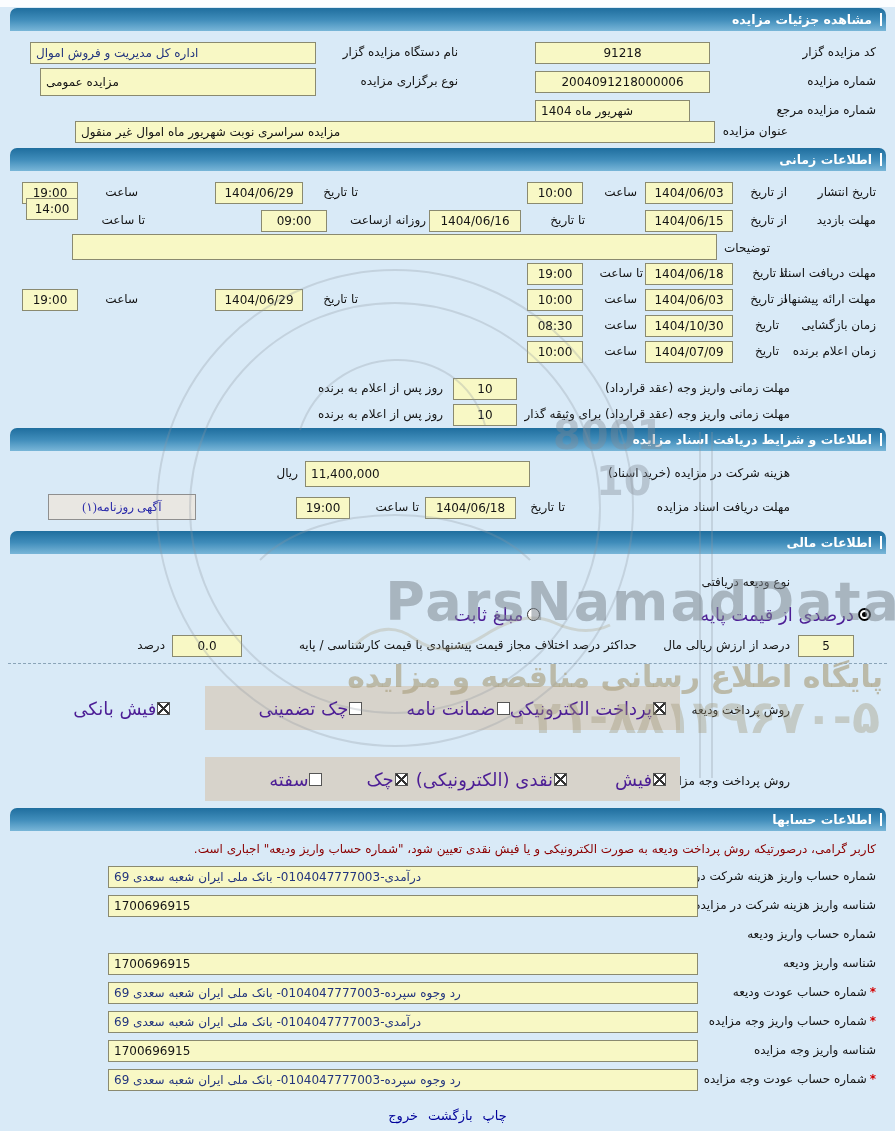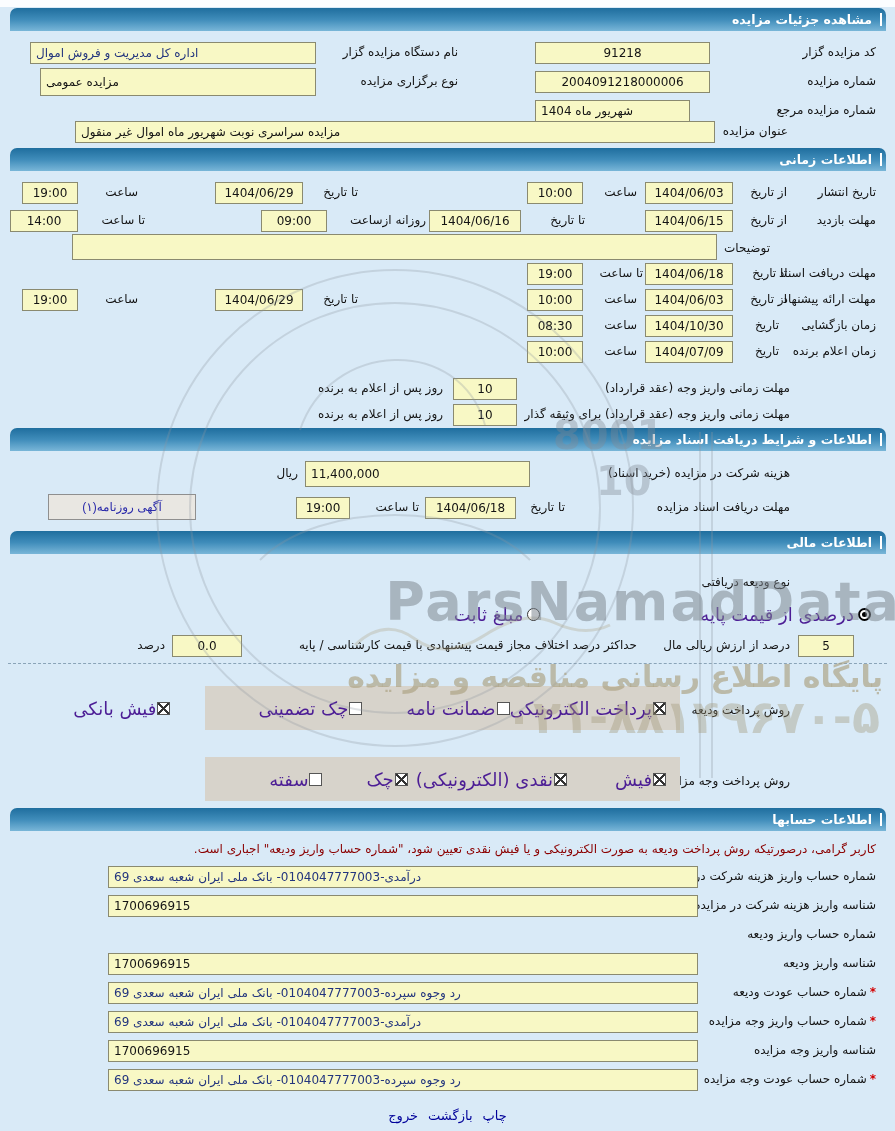--- a/index.html
+++ b/index.html
@@ -12,21 +12,21 @@
          border-radius:7px 7px 0 0; color:#fff; font-size:12.5px; font-weight:bold;
          line-height:23px; padding-right:14px; }
   .bar::after { content:""; position:absolute; right:4px; top:5px; width:2px; height:13px; background:#fff; }
   .lbl { position:absolute; font-size:12px; color:#141414; white-space:nowrap; }
   .box { position:absolute; height:22px; background:#f8f8c5; border:1px solid #8a8a70;
          font-size:12px; color:#141414; display:flex; align-items:center;
          justify-content:center; white-space:nowrap; padding:0 5px; }
   .box.e { justify-content:flex-end; }
   .box.navy { color:#23357e; }
   .btn { position:absolute; background:#e9e7e2; border:1px solid #8f8f8f; color:#2a2aaa;
-         font-size:12px; display:flex; align-items:center; justify-content:center; cursor:pointer; }
+         font-size:12px; display:flex; align-items:center; justify-content:center; cursor:pointer;font-family:Liberation Serif, serif; }
   .panel { position:absolute; background:#d7d3cb; display:flex; align-items:center; padding:0 14px; }
   .cbi { display:flex; align-items:center; font-size:18px; color:#4c1d95; white-space:nowrap; cursor:pointer; }
   .cb { width:13px; height:13px; background:#fff; border:1px solid #555; margin-left:1px; flex:0 0 auto; }
   .cb.on { background-image:linear-gradient(45deg,transparent 45%,#333 45%,#333 56%,transparent 56%),
                             linear-gradient(135deg,transparent 45%,#333 45%,#333 56%,transparent 56%); }
   .radio { width:13px; height:13px; border:1px solid #333; border-radius:50%; background:#fff;
            position:relative; flex:0 0 auto; margin-left:4px; cursor:pointer; }
   .radio.sel { border:2px solid #000; }
   .radio.sel::after { content:""; position:absolute; inset:2px; border-radius:50%; background:#000; }
   .radiorow { position:absolute; display:flex; align-items:center; font-size:12px; }
@@ -83,21 +83,21 @@
   <div class="box" style="top:182px;right:817px;width:56px">19:00</div>
 
   <span class="lbl" style="top:213px;right:19px">مهلت بازدید</span>
   <span class="lbl" style="top:213px;right:108px">از تاریخ</span>
   <div class="box" style="top:210px;right:162px;width:88px">1404/06/15</div>
   <span class="lbl" style="top:213px;right:310px">تا تاریخ</span>
   <div class="box" style="top:210px;right:374px;width:92px">1404/06/16</div>
   <span class="lbl" style="top:213px;right:469px">روزانه ازساعت</span>
   <div class="box" style="top:210px;right:568px;width:66px">09:00</div>
   <span class="lbl" style="top:213px;right:750px">تا ساعت</span>
-  <div class="box" style="top:210px;right:817px;width:68px">14:00</div>
+  <div class="box" style="top:198px;right:817px;width:52px">14:00</div>
 
   <span class="lbl" style="top:241px;right:125px">توضیحات</span>
   <div class="box" style="top:234px;left:72px;width:645px;height:26px"></div>
 
   <span class="lbl" style="top:266px;right:19px">مهلت دریافت اسناد</span>
   <span class="lbl" style="top:266px;right:108px">تا تاریخ</span>
   <div class="box" style="top:263px;right:162px;width:88px">1404/06/18</div>
   <span class="lbl" style="top:266px;right:252px">تا ساعت</span>
   <div class="box" style="top:263px;right:312px;width:56px">19:00</div>
 

